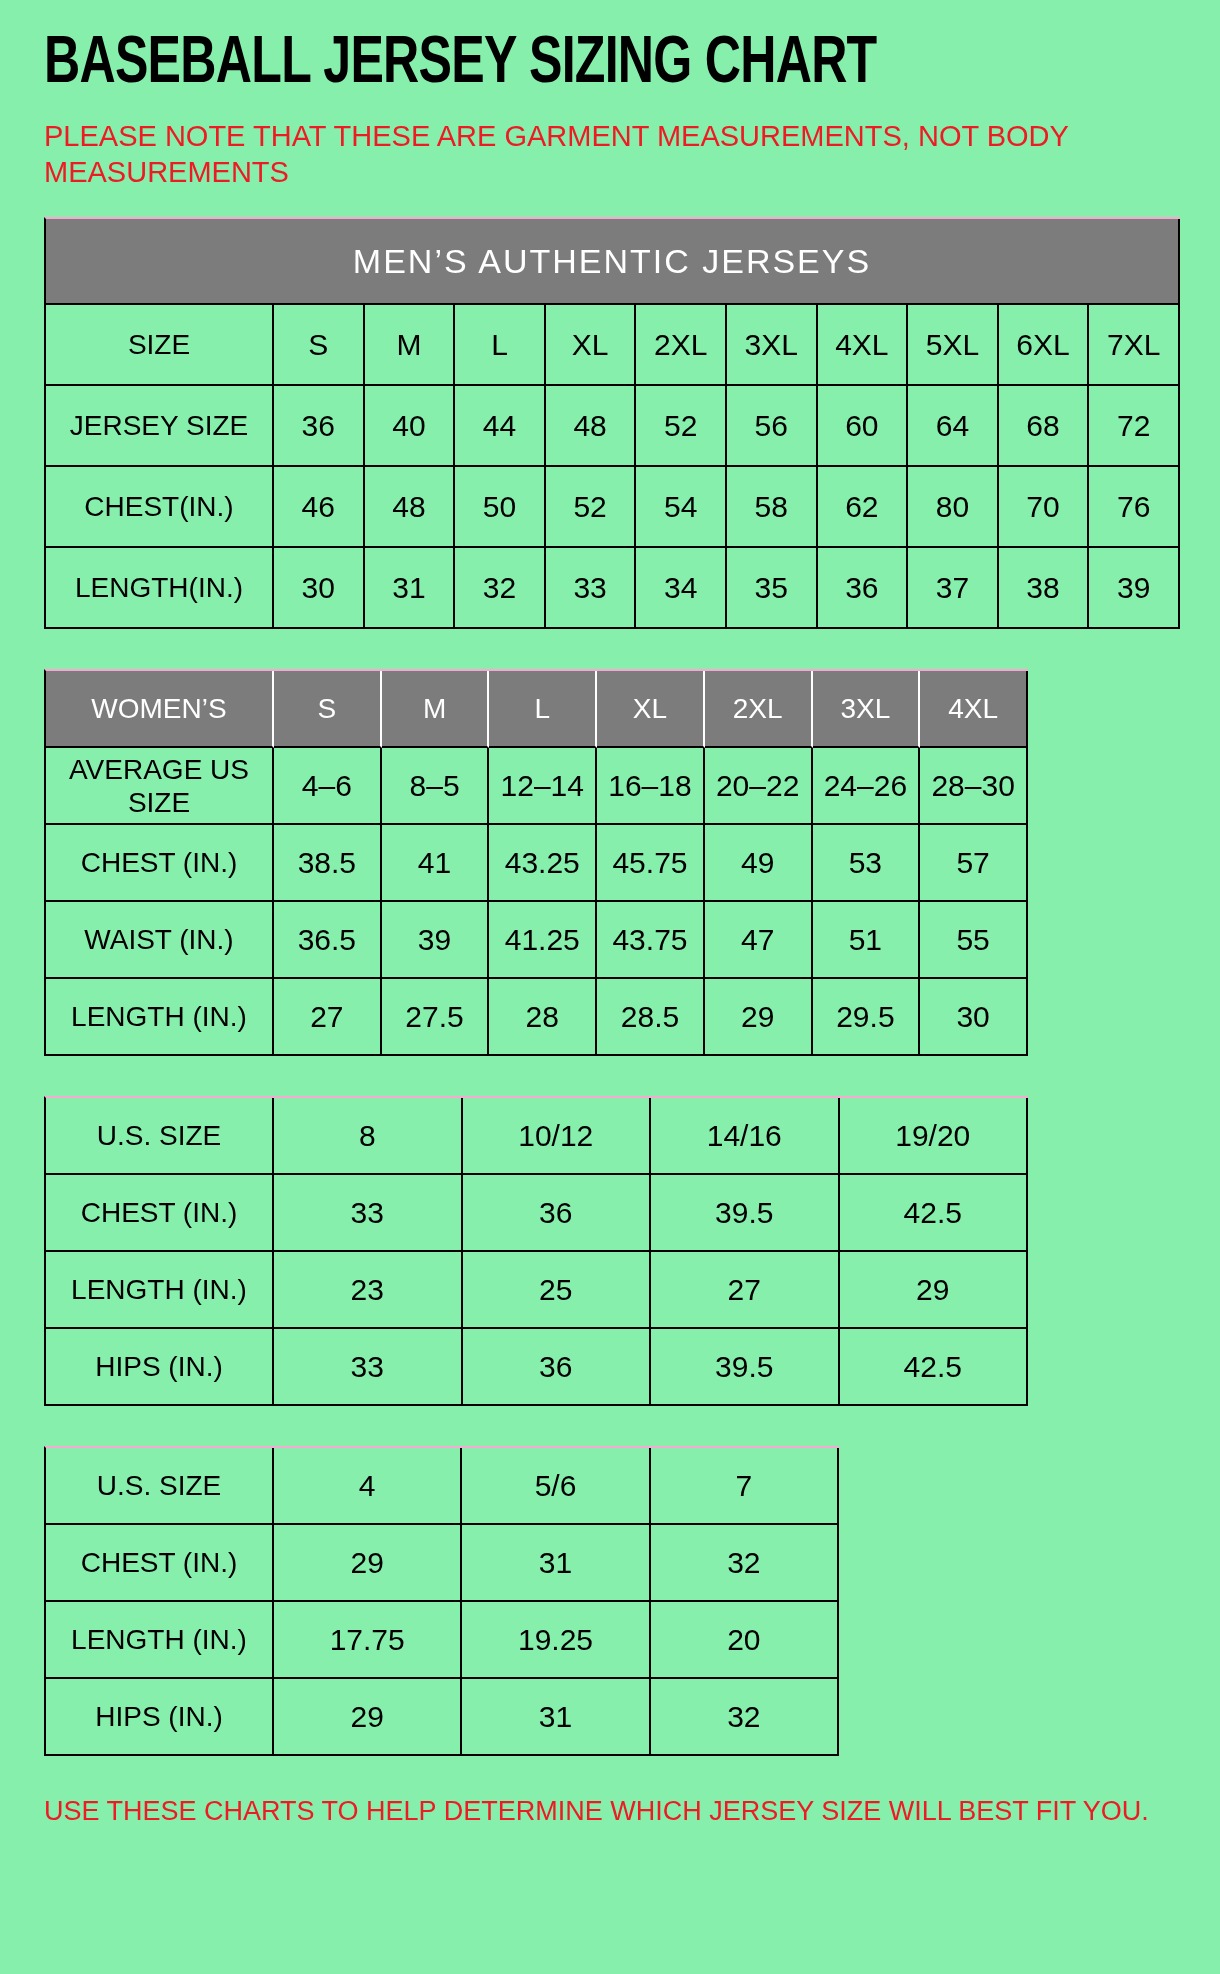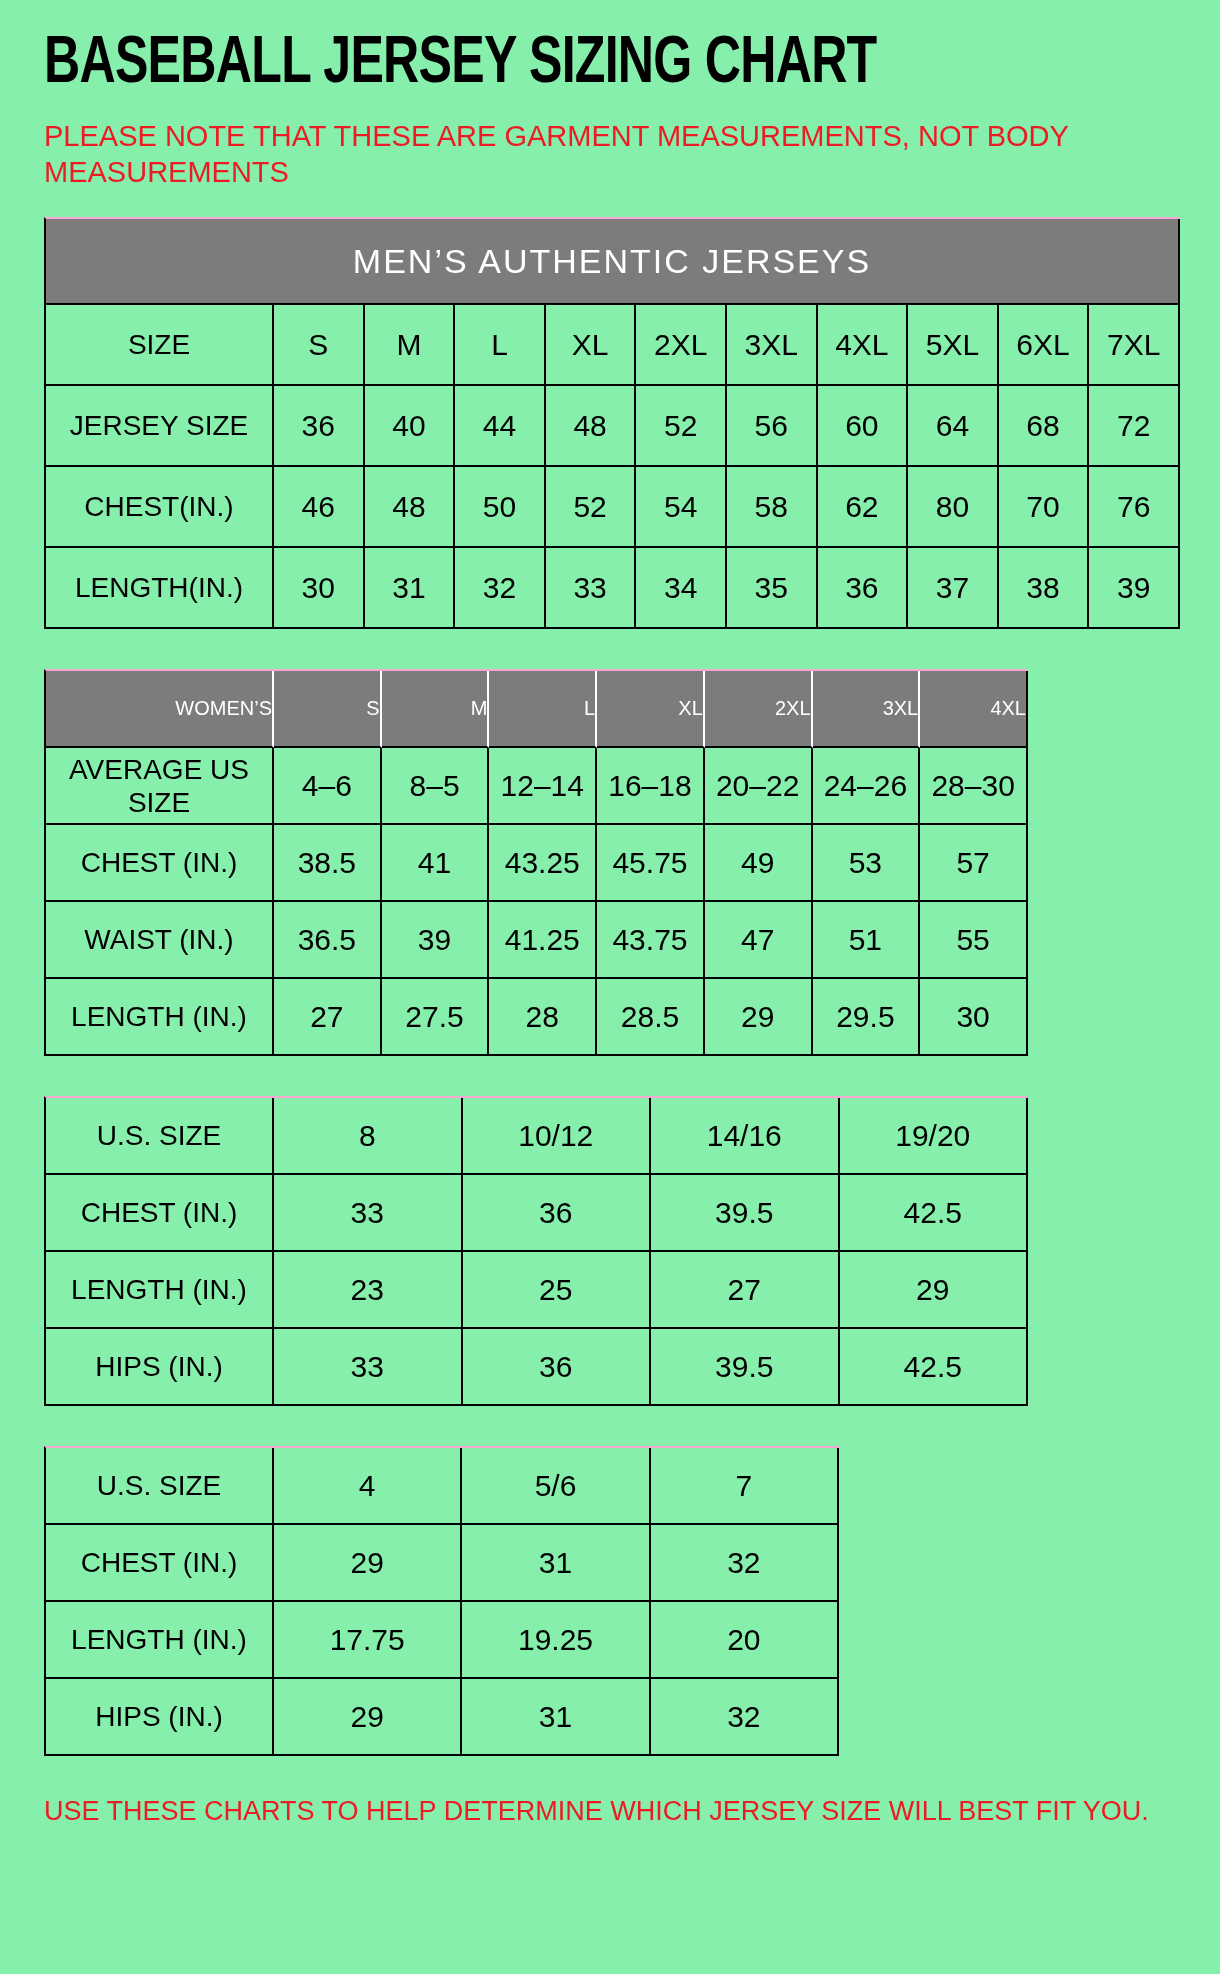--- a/index.html
+++ b/index.html
@@ -44,23 +44,22 @@
     vertical-align: middle;
     font-weight: 400;
     padding: 0;
     font-size: 30px;
     overflow: hidden;
   }
   .sizing-table th.rlabel { font-size: 28px; padding: 0 8px; line-height: 1.18; }
   .sizing-table th.ghead {
     background: #7c7c7c;
     color: #fff;
-    font-size: 20px;
+    font-size: 28px;
     border-right-color: #fff;
-    text-align: right;
   }
   .sizing-table th.ghead:last-child { border-right-color: #000; }
   .sizing-table td.banner {
     background: #7c7c7c;
     color: #fff;
     font-size: 34px;
     letter-spacing: 2px;
   }
   .t-mens { width: 1136px; }
   .t-mens tr { height: 81px; }

